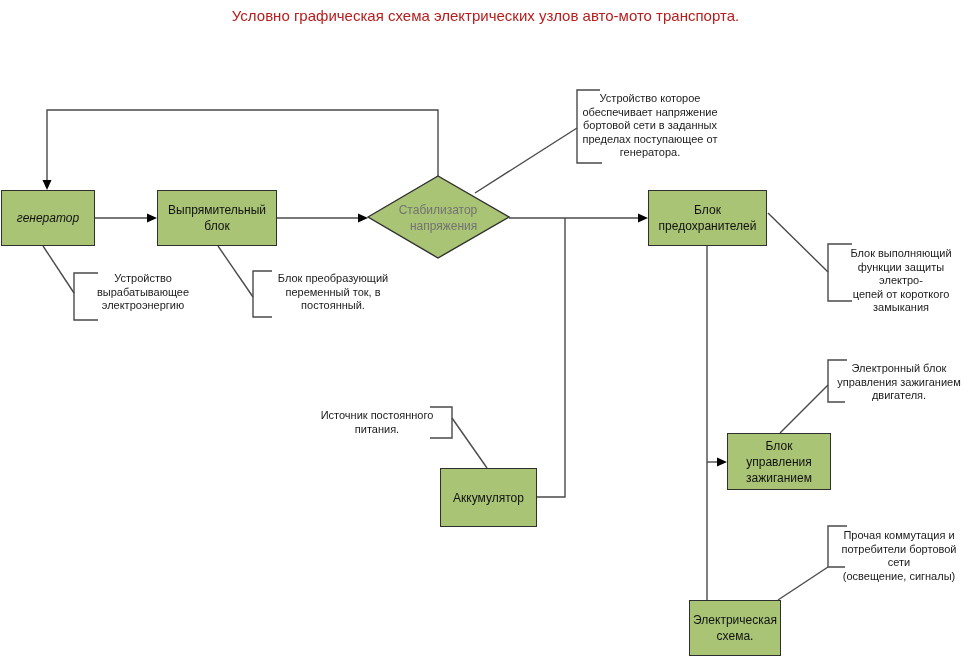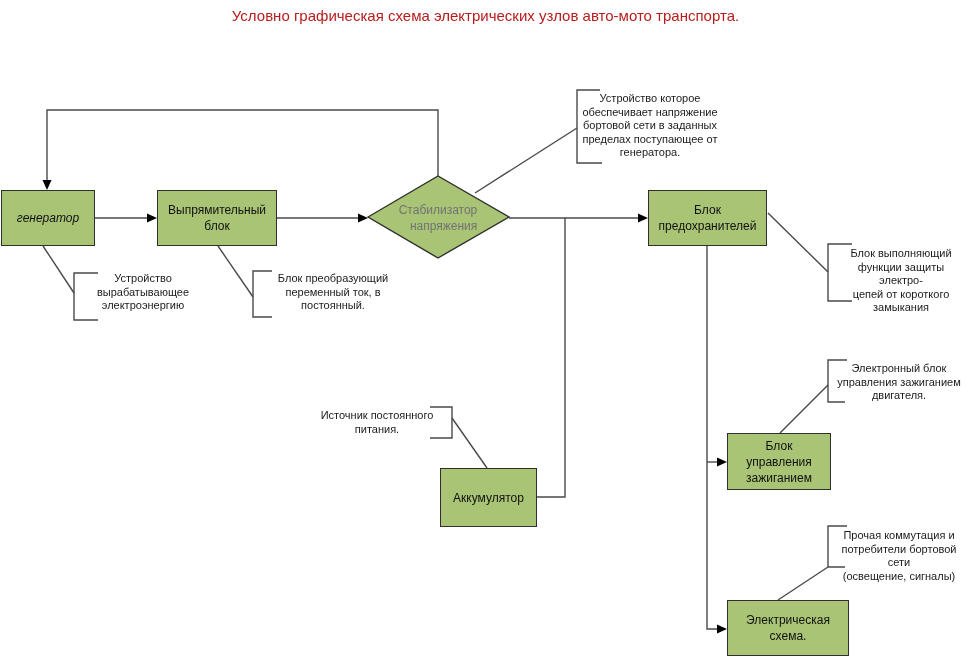--- a/index.html
+++ b/index.html
@@ -36,21 +36,21 @@
     font-size:11px;line-height:13.5px;color:#1a1a1a;
     text-align:center;white-space:pre-line;
   }
   
   #node-generator{left:1px;top:190px;width:94px;height:56px;font-style:italic;}
   #node-rectifier{left:157px;top:190px;width:120px;height:56px;}
   #label-stabilizer{left:374px;top:191px;width:128px;height:53px;}
   #node-fuse{left:648px;top:190px;width:119px;height:56px;}
   #node-battery{left:440px;top:468px;width:97px;height:59px;}
   #node-ignition{left:727px;top:433px;width:104px;height:57px;}
-  #node-circuit{left:727px;top:600px;width:122px;height:56px;}
+  #node-circuit{left:689px;top:600px;width:92px;height:56px;}
   
   #note-generator{left:88px;top:272px;width:110px;}
   #note-rectifier{left:263px;top:272px;width:140px;}
   #note-stabilizer{left:580px;top:92px;width:140px;}
   #note-fuse{left:836px;top:247px;width:130px;}
   #note-battery{left:318px;top:409px;width:118px;}
   #note-ignition{left:834px;top:362px;width:130px;text-align:center;}
   #note-circuit{left:832px;top:529px;width:134px;}
 </style>
 </head>

